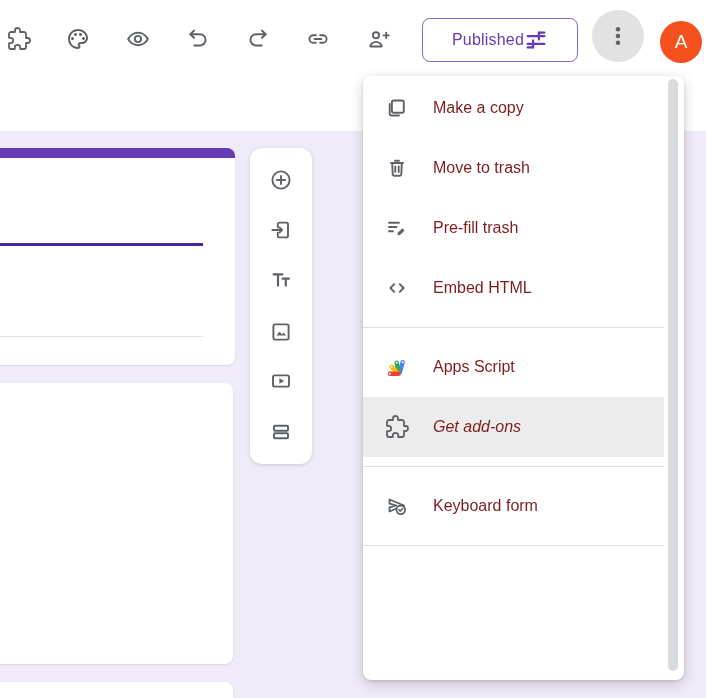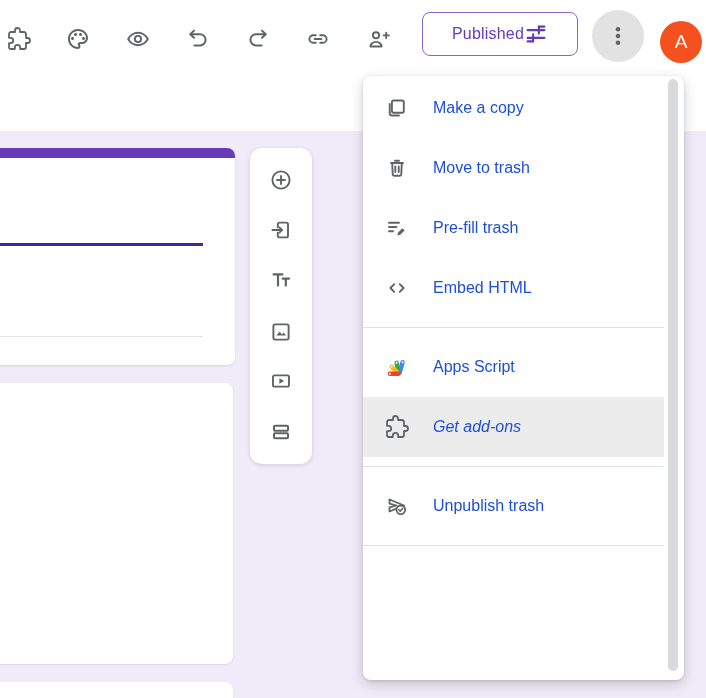--- a/index.html
+++ b/index.html
@@ -4,21 +4,21 @@
 <style>
   html,body{margin:0;padding:0;}
   body{font-family:"Liberation Sans",sans-serif;-webkit-font-smoothing:antialiased;}
   .app{position:relative;width:706px;height:698px;overflow:hidden;background:#f0ebf8;}
 
   
   .header{position:absolute;left:0;top:0;width:706px;height:131px;background:#ffffff;}
   .tb-icon{position:absolute;top:27px;width:24px;height:24px;cursor:pointer;}
   .tb-icon svg{display:block;}
 
-  .publish-btn{position:absolute;left:422px;top:12px;width:156px;height:44px;box-sizing:border-box;
+  .publish-btn{position:absolute;left:422px;top:18px;width:156px;height:44px;box-sizing:border-box;
     border:1.5px solid #8a63d2;border-radius:8px;background:#fff;display:flex;align-items:center;
     justify-content:center;cursor:pointer;}
   .publish-btn .lbl{color:#673ab7;font-size:16px;font-weight:500;letter-spacing:.2px;}
 
   .more-btn{position:absolute;left:592px;top:10px;width:52px;height:52px;border-radius:50%;
     background:#e2e2e2;display:flex;align-items:center;justify-content:center;cursor:pointer;}
   .avatar{position:absolute;left:660px;top:21px;width:42px;height:42px;border-radius:50%;
     background:#f4511e;color:#fff;font-size:19px;display:flex;align-items:center;justify-content:center;cursor:pointer;}
 
   
@@ -38,21 +38,21 @@
     border-radius:12px;box-shadow:0 1px 4px rgba(0,0,0,.15);}
   .side-toolbar .st-icon{position:absolute;left:19px;width:24px;height:24px;cursor:pointer;}
 
   
   .menu{position:absolute;left:363px;top:76px;width:321px;height:604px;background:#fff;border-radius:8px;
     box-shadow:0 4px 14px rgba(0,0,0,.18),0 1px 3px rgba(0,0,0,.12);padding-top:2px;box-sizing:border-box;z-index:20;}
   .menu-item{height:60px;width:calc(100% - 20px);display:flex;align-items:center;padding-left:22px;
     box-sizing:border-box;cursor:pointer;}
   .menu-item.hover{background:#ececec;font-style:italic;}
   .menu-item .mi-icon{width:24px;height:24px;flex:0 0 24px;}
-  .menu-item .mi-label{margin-left:24px;font-size:16px;color:#1d4ed8;white-space:nowrap;}
+  .menu-item .mi-label{margin-left:24px;font-size:16px;color:#7f1d1d;white-space:nowrap;}
   .menu-divider{height:1px;width:calc(100% - 20px);background:#dcdfe3;margin:9px 0;}
   .menu-scrollbar{position:absolute;right:6px;top:3px;width:10px;height:592px;border-radius:5px;background:#d8dade;}
 </style>
 </head>
 <body>
 
 <div class="app">
 
   <div class="header">
 
@@ -264,21 +264,21 @@
     <div class="menu-divider"></div>
 
     <div class="menu-item">
       <span class="mi-icon">
         <svg width="24" height="24" viewBox="0 0 24 24">
             <path d="M4.5 17.5v-4.2l7-1.8-7-1.8V5.5L19 11.5Z" fill="none" stroke="#5f6368" stroke-width="1.8" stroke-linejoin="round"></path>
             <circle cx="15.8" cy="15.8" r="4.3" fill="#fff" stroke="#5f6368" stroke-width="1.8"></circle>
             <path d="M13.9 15.8l1.3 1.3 2.5-2.6" fill="none" stroke="#5f6368" stroke-width="1.6" stroke-linecap="round" stroke-linejoin="round"></path>
           </svg>
       </span>
-      <span class="mi-label">Unpublish trash</span>
+      <span class="mi-label">Keyboard form</span>
     </div>
 
     <div class="menu-divider"></div>
 
 
     <div class="menu-scrollbar"></div>
   </div>
 
 </div>
 

